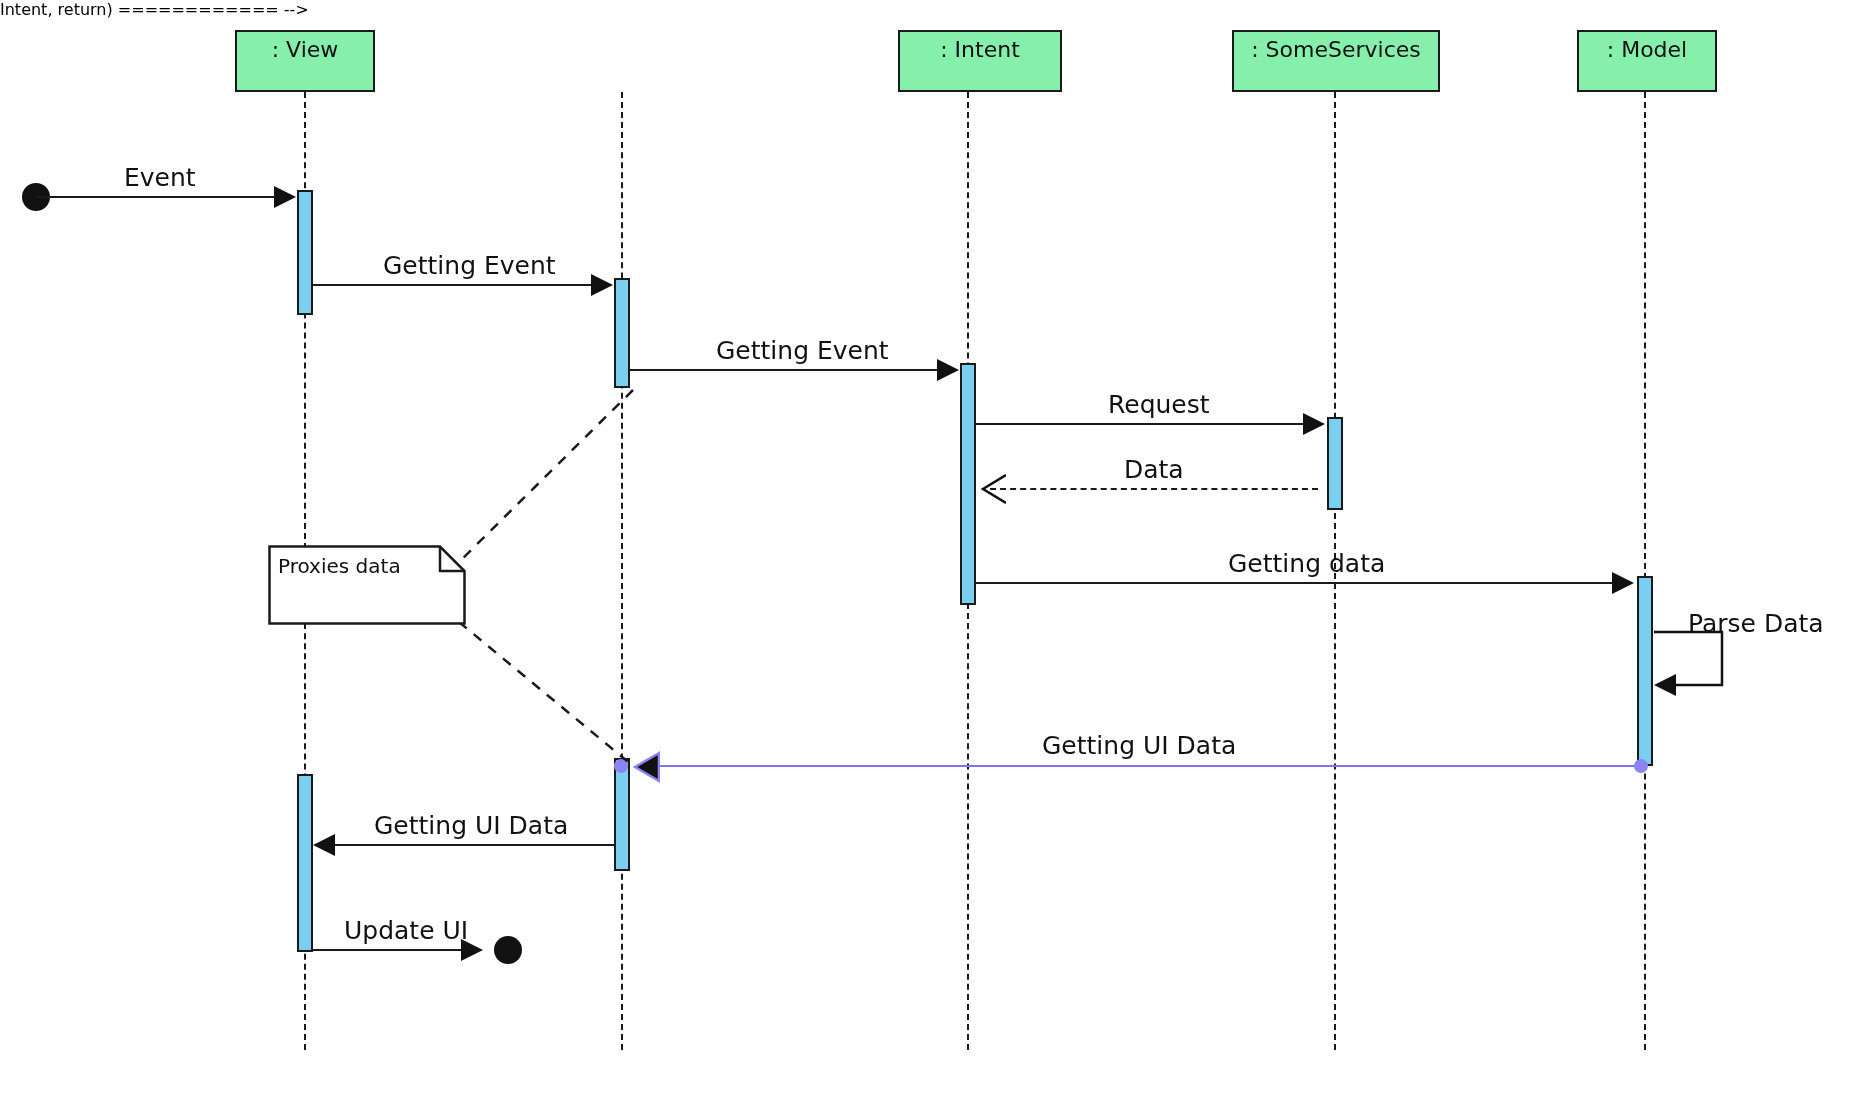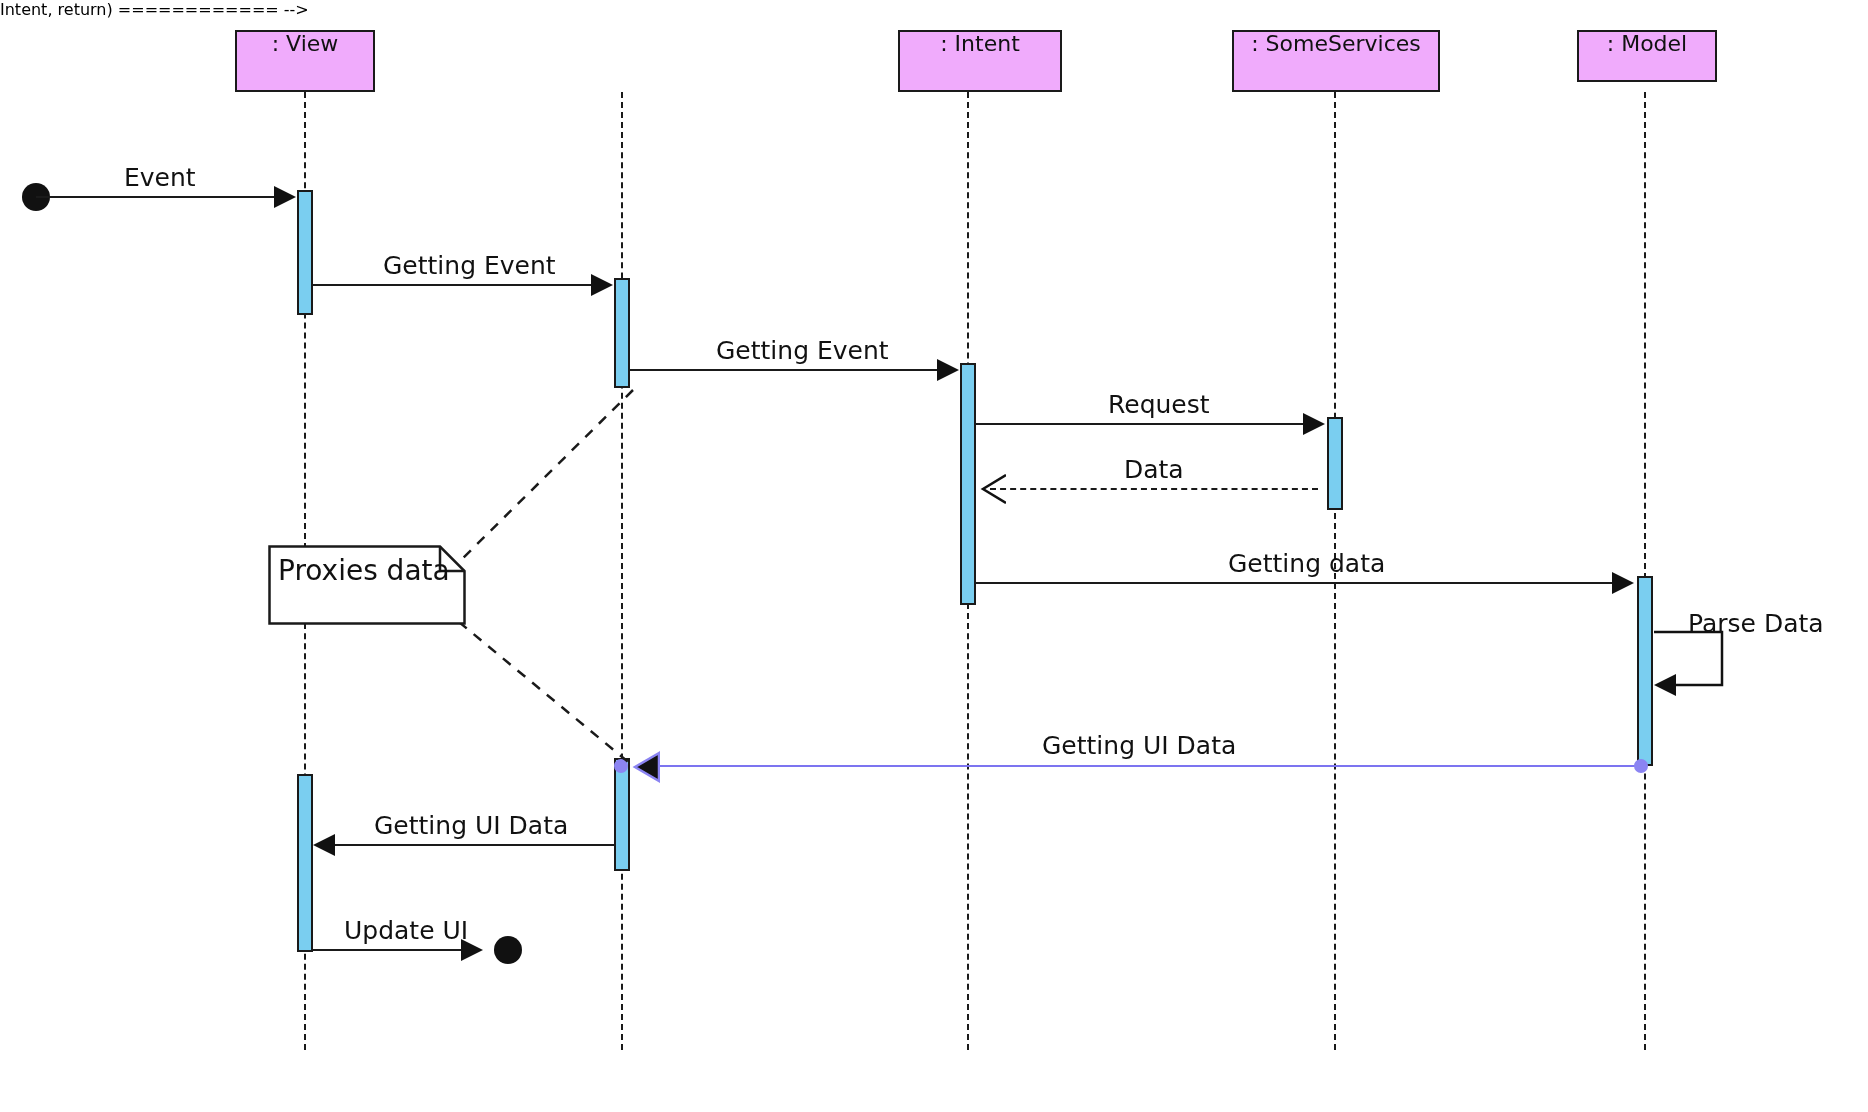--- a/index.html
+++ b/index.html
@@ -14,25 +14,26 @@
     position: relative;
     width: 1868px;
     height: 1112px;
     background: #ffffff;
     overflow: hidden;
   }
   
   .lifeline-head {
     position: absolute;
     box-sizing: border-box;
-    background: #f0abfc;
+    background: #86efac;
     border: 2px solid #1a1a1a;
     display: flex;
     align-items: flex-start;
     justify-content: center;
+    padding-top: 6px;
   }
   .lifeline-head .head-label {
     font-size: 22px;
     color: #111111;
     line-height: 1.1;
     white-space: nowrap;
   }
   
   .lifeline-stem {
     position: absolute;
@@ -101,21 +102,21 @@
     font-size: 25px;
     color: #111111;
     white-space: nowrap;
   }
   
   .note {
     position: absolute;
   }
   .note-text {
     position: absolute;
-    font-size: 28px;
+    font-size: 20px;
     color: #111111;
     white-space: nowrap;
   }
   
   .selfcall {
     position: absolute;
   }
 </style>
 </head>
 <body>
@@ -132,21 +133,21 @@
   
   <div class="lifeline-head" style="left:235px; top:30px; width:140px; height:62px;">
     <span class="head-label">: View</span>
   </div>
   <div class="lifeline-head" style="left:898px; top:30px; width:164px; height:62px;">
     <span class="head-label">: Intent</span>
   </div>
   <div class="lifeline-head" style="left:1232px; top:30px; width:208px; height:62px;">
     <span class="head-label">: SomeServices</span>
   </div>
-  <div class="lifeline-head" style="left:1577px; top:30px; width:140px; height:52px;">
+  <div class="lifeline-head" style="left:1577px; top:30px; width:140px; height:62px;">
     <span class="head-label">: Model</span>
   </div>
 
   
   
   <div class="activation" style="left:297px; top:190px; height:125px;"></div>
   
   <div class="activation" style="left:614px; top:278px; height:110px;"></div>
   
   <div class="activation" style="left:960px; top:363px; height:242px;"></div>

